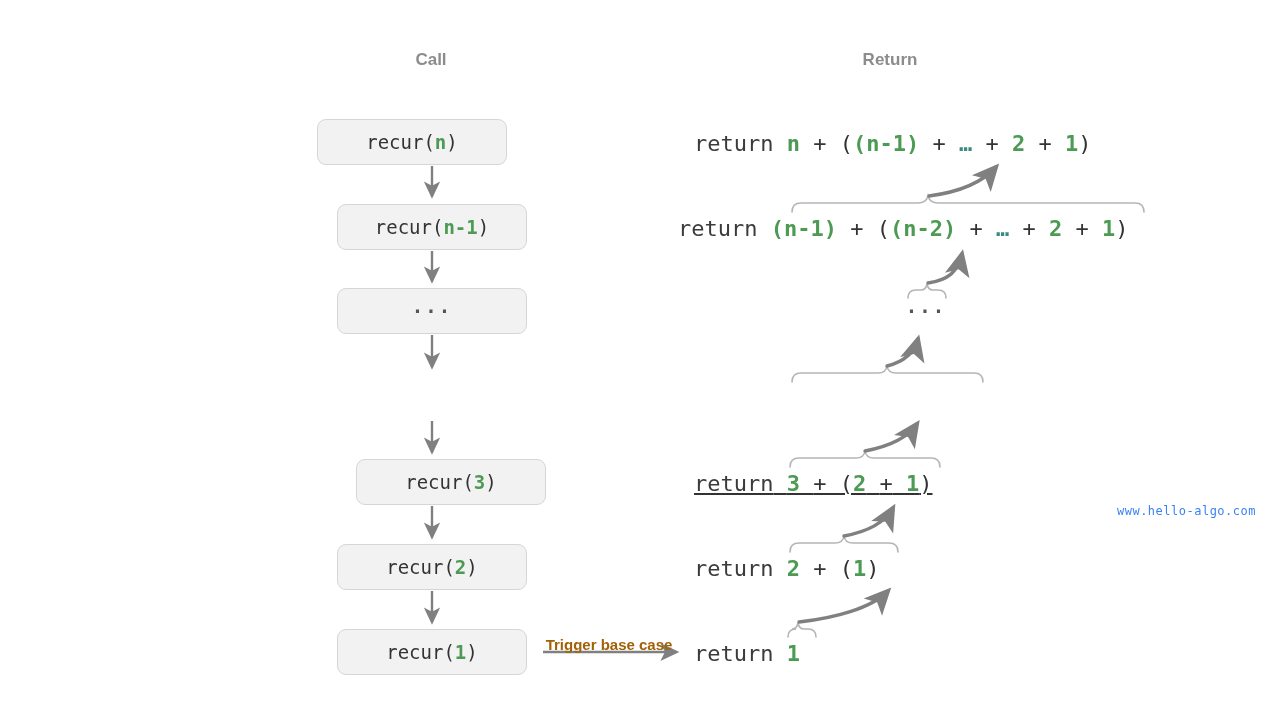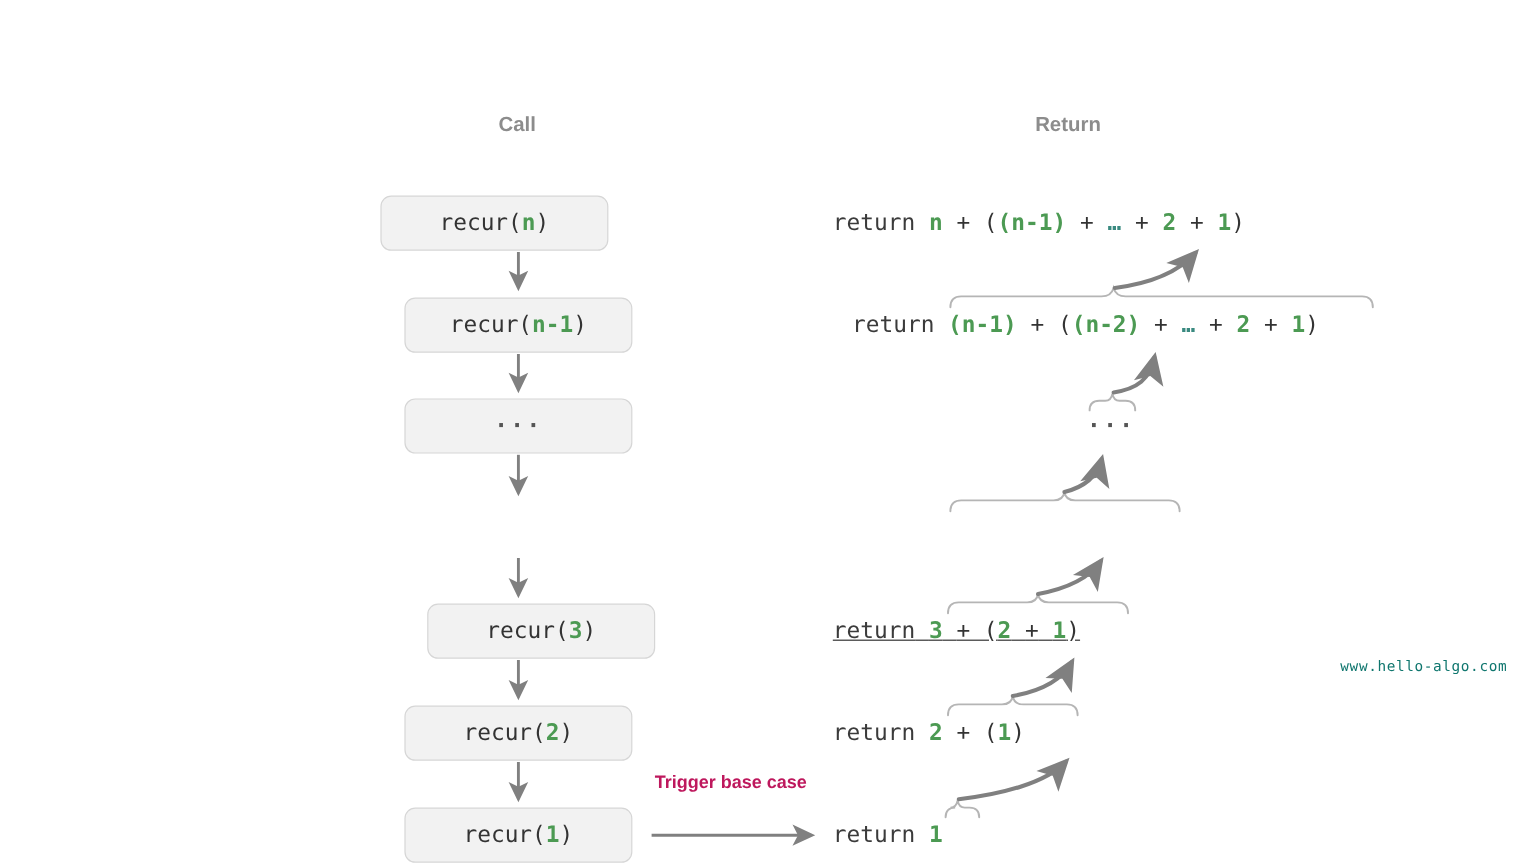--- a/index.html
+++ b/index.html
@@ -1,46 +1,46 @@
 <!DOCTYPE html>
 <html><head>
 <meta charset="utf-8">
 <style>
   html,body{margin:0;padding:0;}
   body{width:1280px;height:720px;background:#ffffff;
        font-family:"Liberation Sans",sans-serif;overflow:hidden;position:relative;}
-  #stage{position:relative;width:1280px;height:532px;margin-top:44px;}
+  #stage{position:relative;width:1280px;height:532px;}
 
   .col-header{position:absolute;font-weight:bold;font-size:17px;color:#8c8c8c;
               text-align:center;transform:translateX(-50%);white-space:nowrap;}
 
   .call-box{position:absolute;width:190px;height:46px;box-sizing:border-box;
             background:#f2f2f2;border:1.6px solid #d6d6d6;border-radius:9px;
             display:flex;align-items:center;justify-content:center;
             font-family:"DejaVu Sans Mono","Liberation Mono",monospace;
             font-size:19px;color:#333333;letter-spacing:0px;white-space:nowrap;}
   .call-box .g{color:#4c9a53;font-weight:bold;}
   .call-box .dots{color:#555555;font-size:19px;letter-spacing:2px;font-weight:bold;}
 
   .ret-line{position:absolute;white-space:nowrap;
             font-family:"DejaVu Sans Mono","Liberation Mono",monospace;
-            font-size:19px;color:#333333;text-align:center;}
+            font-size:22px;color:#333333;text-align:center;}
   .ret-line .kw{color:#3b3b3b;}
   .ret-line .g{color:#4c9a53;font-weight:bold;}
   .ret-line .tl{color:#3a8a80;font-weight:bold;}
   .ret-line .pn{color:#333333;}
 
   .mid-dots{position:absolute;font-family:"DejaVu Sans Mono","Liberation Mono",monospace;
             font-size:19px;font-weight:bold;color:#555555;letter-spacing:2px;
             transform:translate(-50%,-50%);}
 
   .trigger-label{position:absolute;font-weight:bold;font-size:15px;color:#8c8c8c;
                  transform:translateX(-50%);white-space:nowrap;}
 
-  .watermark{position:absolute;right:24px;bottom:14px;font-size:12px;color:#0f766e;
+  .watermark{position:absolute;right:24px;bottom:14px;font-size:12px;color:#3b82f6;
              font-family:"DejaVu Sans Mono","Liberation Mono",monospace;letter-spacing:.5px;}
 
   svg.overlay{position:absolute;left:0;top:0;width:1280px;height:720px;pointer-events:none;}
 </style>
 </head>
 <body style="background: rgb(255, 255, 255);">
 
 <div id="stage">
 
   <div class="col-header" style="left: 431px; top: 50px; color: rgb(140, 140, 140);">Call</div>
@@ -101,30 +101,30 @@
   <div class="call-box" style="left: 337px; top: 544px; background: rgb(242, 242, 242); border-color: rgb(214, 214, 214);">
     <span><span class="pn">recur(</span><span class="g" style="color: rgb(76, 154, 83);">2</span><span class="pn">)</span></span>
   </div>
   <div class="call-box" style="left: 337px; top: 629px; background: rgb(242, 242, 242); border-color: rgb(214, 214, 214);">
     <span><span class="pn">recur(</span><span class="g" style="color: rgb(76, 154, 83);">1</span><span class="pn">)</span></span>
   </div>
 
   <div class="ret-line" style="left:694px;top:131px;">
     <span class="kw">return</span> <span class="g" style="color: rgb(76, 154, 83);">n</span> <span class="pn">+ (</span><span class="g" style="color: rgb(76, 154, 83);">(n-1)</span> <span class="pn">+</span> <span class="tl" style="color: rgb(58, 138, 128);">…</span> <span class="pn">+</span> <span class="g" style="color: rgb(76, 154, 83);">2</span> <span class="pn">+</span> <span class="g" style="color: rgb(76, 154, 83);">1</span><span class="pn">)</span>
   </div>
-  <div class="ret-line" style="left:710px;top:216px;">
+  <div class="ret-line" style="left:678px;top:216px;">
     <span class="kw">return</span> <span class="g" style="color: rgb(76, 154, 83);">(n-1)</span> <span class="pn">+ (</span><span class="g" style="color: rgb(76, 154, 83);">(n-2)</span> <span class="pn">+</span> <span class="tl" style="color: rgb(58, 138, 128);">…</span> <span class="pn">+</span> <span class="g" style="color: rgb(76, 154, 83);">2</span> <span class="pn">+</span> <span class="g" style="color: rgb(76, 154, 83);">1</span><span class="pn">)</span>
   </div>
   <div class="mid-dots" style="left:926px;top:311px;">···</div>
   <div class="ret-line" style="left:694px;top:471px;text-decoration:underline;">
     <span class="kw">return</span> <span class="g" style="color: rgb(76, 154, 83);">3</span> <span class="pn">+ (</span><span class="g" style="color: rgb(76, 154, 83);">2</span> <span class="pn">+</span> <span class="g" style="color: rgb(76, 154, 83);">1</span><span class="pn">)</span>
   </div>
   <div class="ret-line" style="left:694px;top:556px;">
     <span class="kw">return</span> <span class="g" style="color: rgb(76, 154, 83);">2</span> <span class="pn">+ (</span><span class="g" style="color: rgb(76, 154, 83);">1</span><span class="pn">)</span>
   </div>
   <div class="ret-line" style="left:694px;top:641px;">
     <span class="kw">return</span> <span class="g" style="color: rgb(76, 154, 83);">1</span>
   </div>
 
-  <div class="trigger-label" style="left: 609px; top: 600px; color: #be185d;">Trigger base case</div>
+  <div class="trigger-label" style="left: 609px; top: 636px; color: #a16207;">Trigger base case</div>
 
   <div class="watermark">www.hello-algo.com</div>
 </div>
 
 </body></html>

